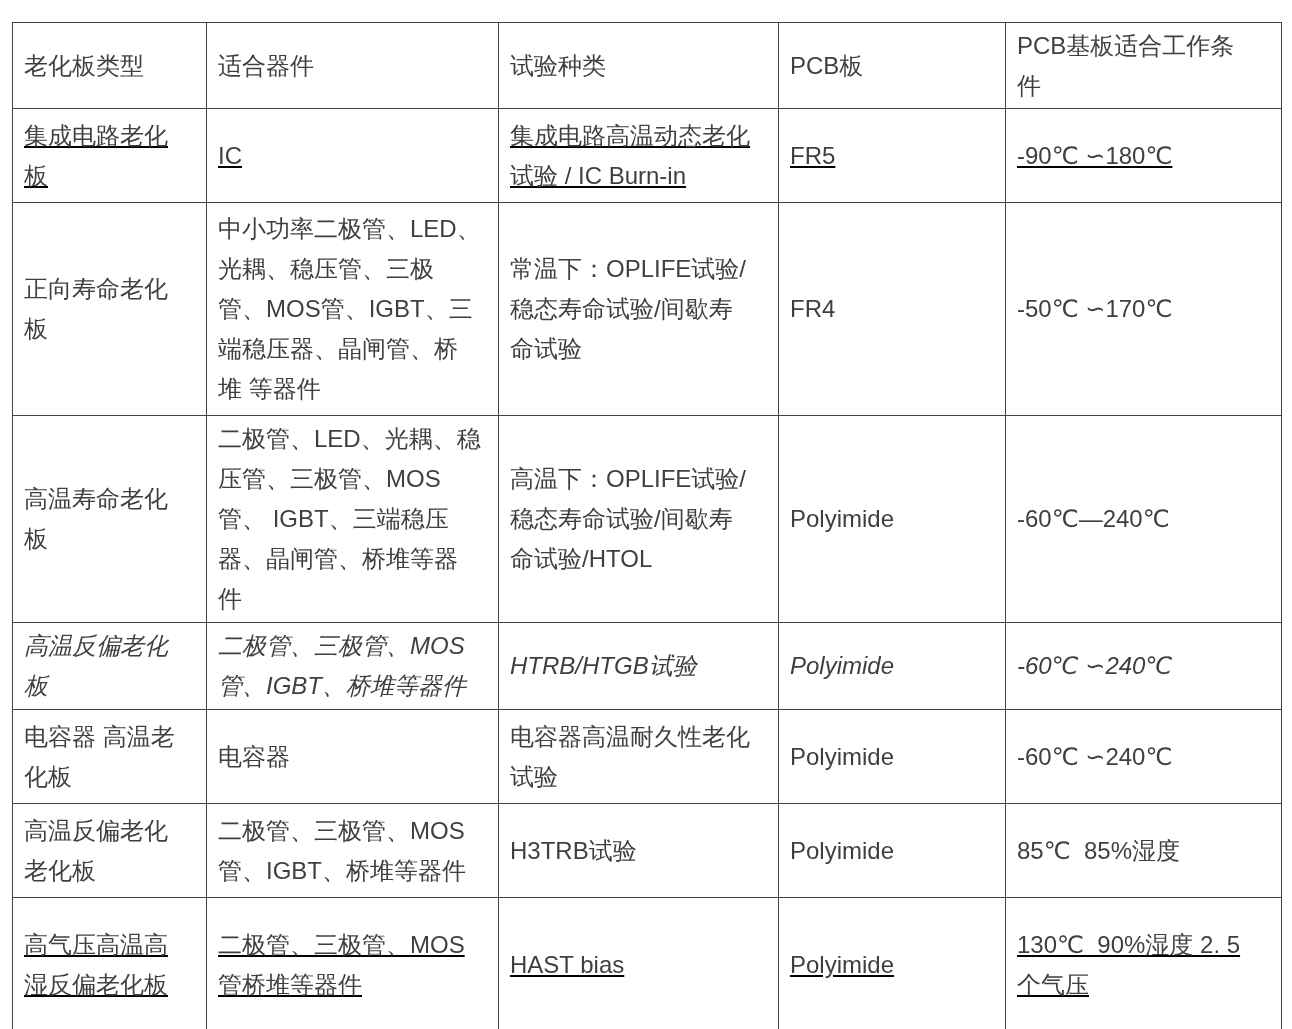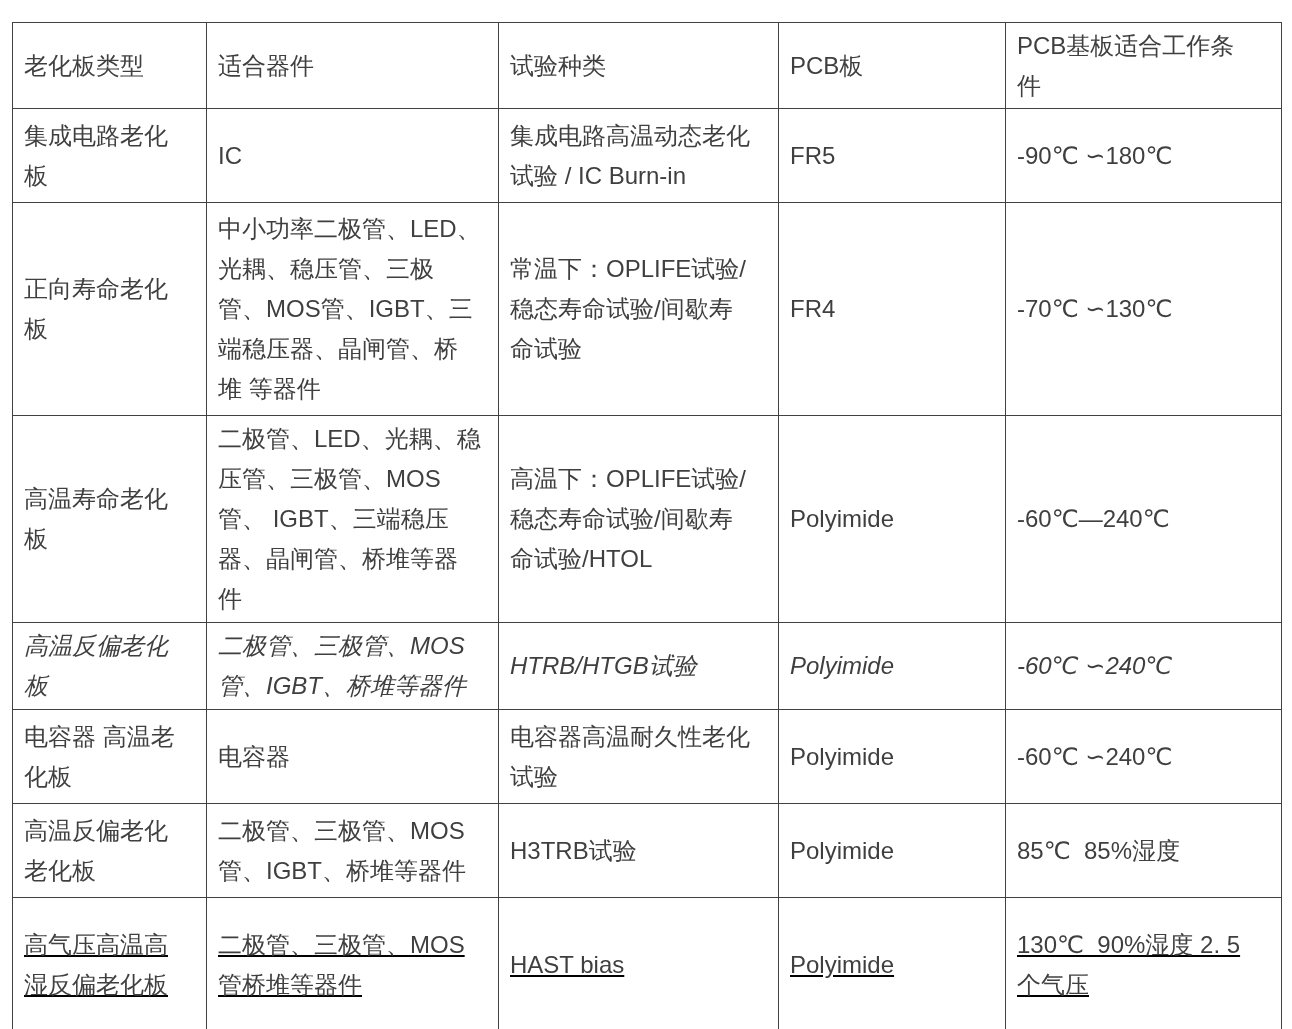--- a/index.html
+++ b/index.html
@@ -28,21 +28,21 @@
     line-height: 40px;
     font-weight: normal;
     text-align: left;
     vertical-align: middle;
     padding: 2px 6px 2px 11px;
     white-space: pre-wrap;
     word-break: break-word;
     overflow: hidden;
   }
   tr.h-hdr { height: 86px; }
-  tr.h-r0  { height: 94px; }
+  tr.h-r0  { height: 94px; text-decoration: underline; }
   tr.h-r1  { height: 213px; }
   tr.h-r2  { height: 207px; }
   tr.h-r3  { height: 87px; font-style: italic; }
   tr.h-r4  { height: 94px; }
   tr.h-r5  { height: 94px; }
   tr.h-r6  { height: 134px; text-decoration: underline; }
 </style>
 </head>
 <body>
 
@@ -79,21 +79,21 @@
 板</td>
       <td>中小功率二极管、LED、
 光耦、稳压管、三极
 管、MOS管、IGBT、三
 端稳压器、晶闸管、桥
 堆 等器件</td>
       <td>常温下：OPLIFE试验/
 稳态寿命试验/间歇寿
 命试验</td>
       <td>FR4</td>
-      <td>-70℃ ∽130℃</td>
+      <td>-50℃ ∽170℃</td>
     </tr>
     <tr class="h-r2">
       <td>高温寿命老化
 板</td>
       <td>二极管、LED、光耦、稳
 压管、三极管、MOS
 管、 IGBT、三端稳压
 器、晶闸管、桥堆等器
 件</td>
       <td>高温下：OPLIFE试验/

